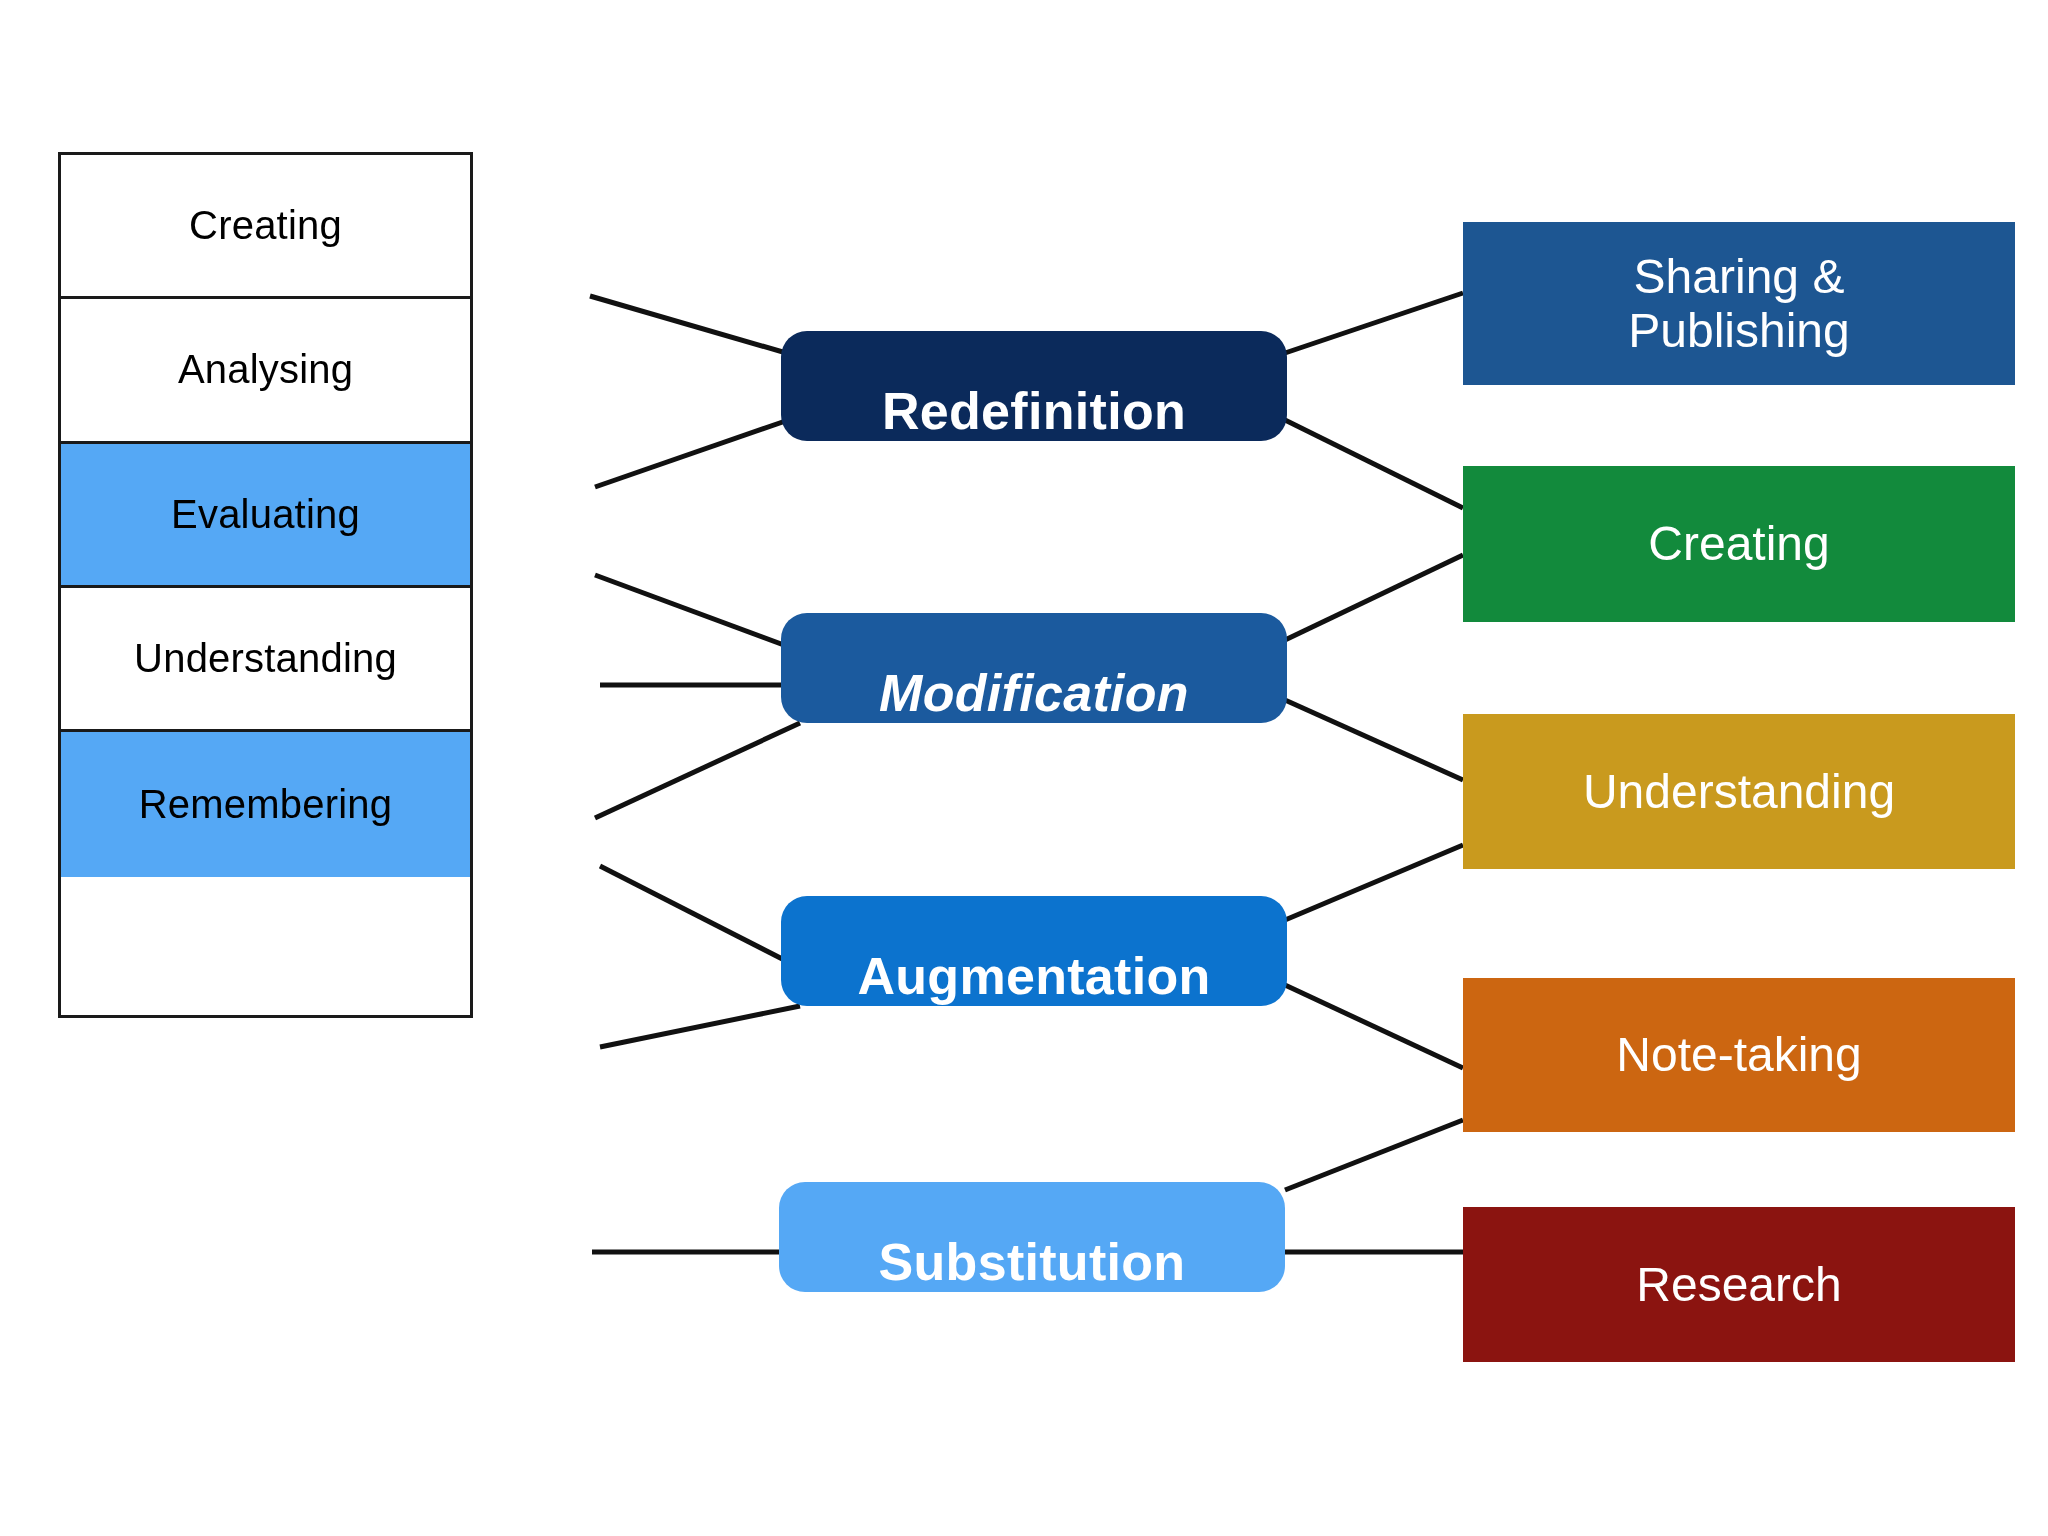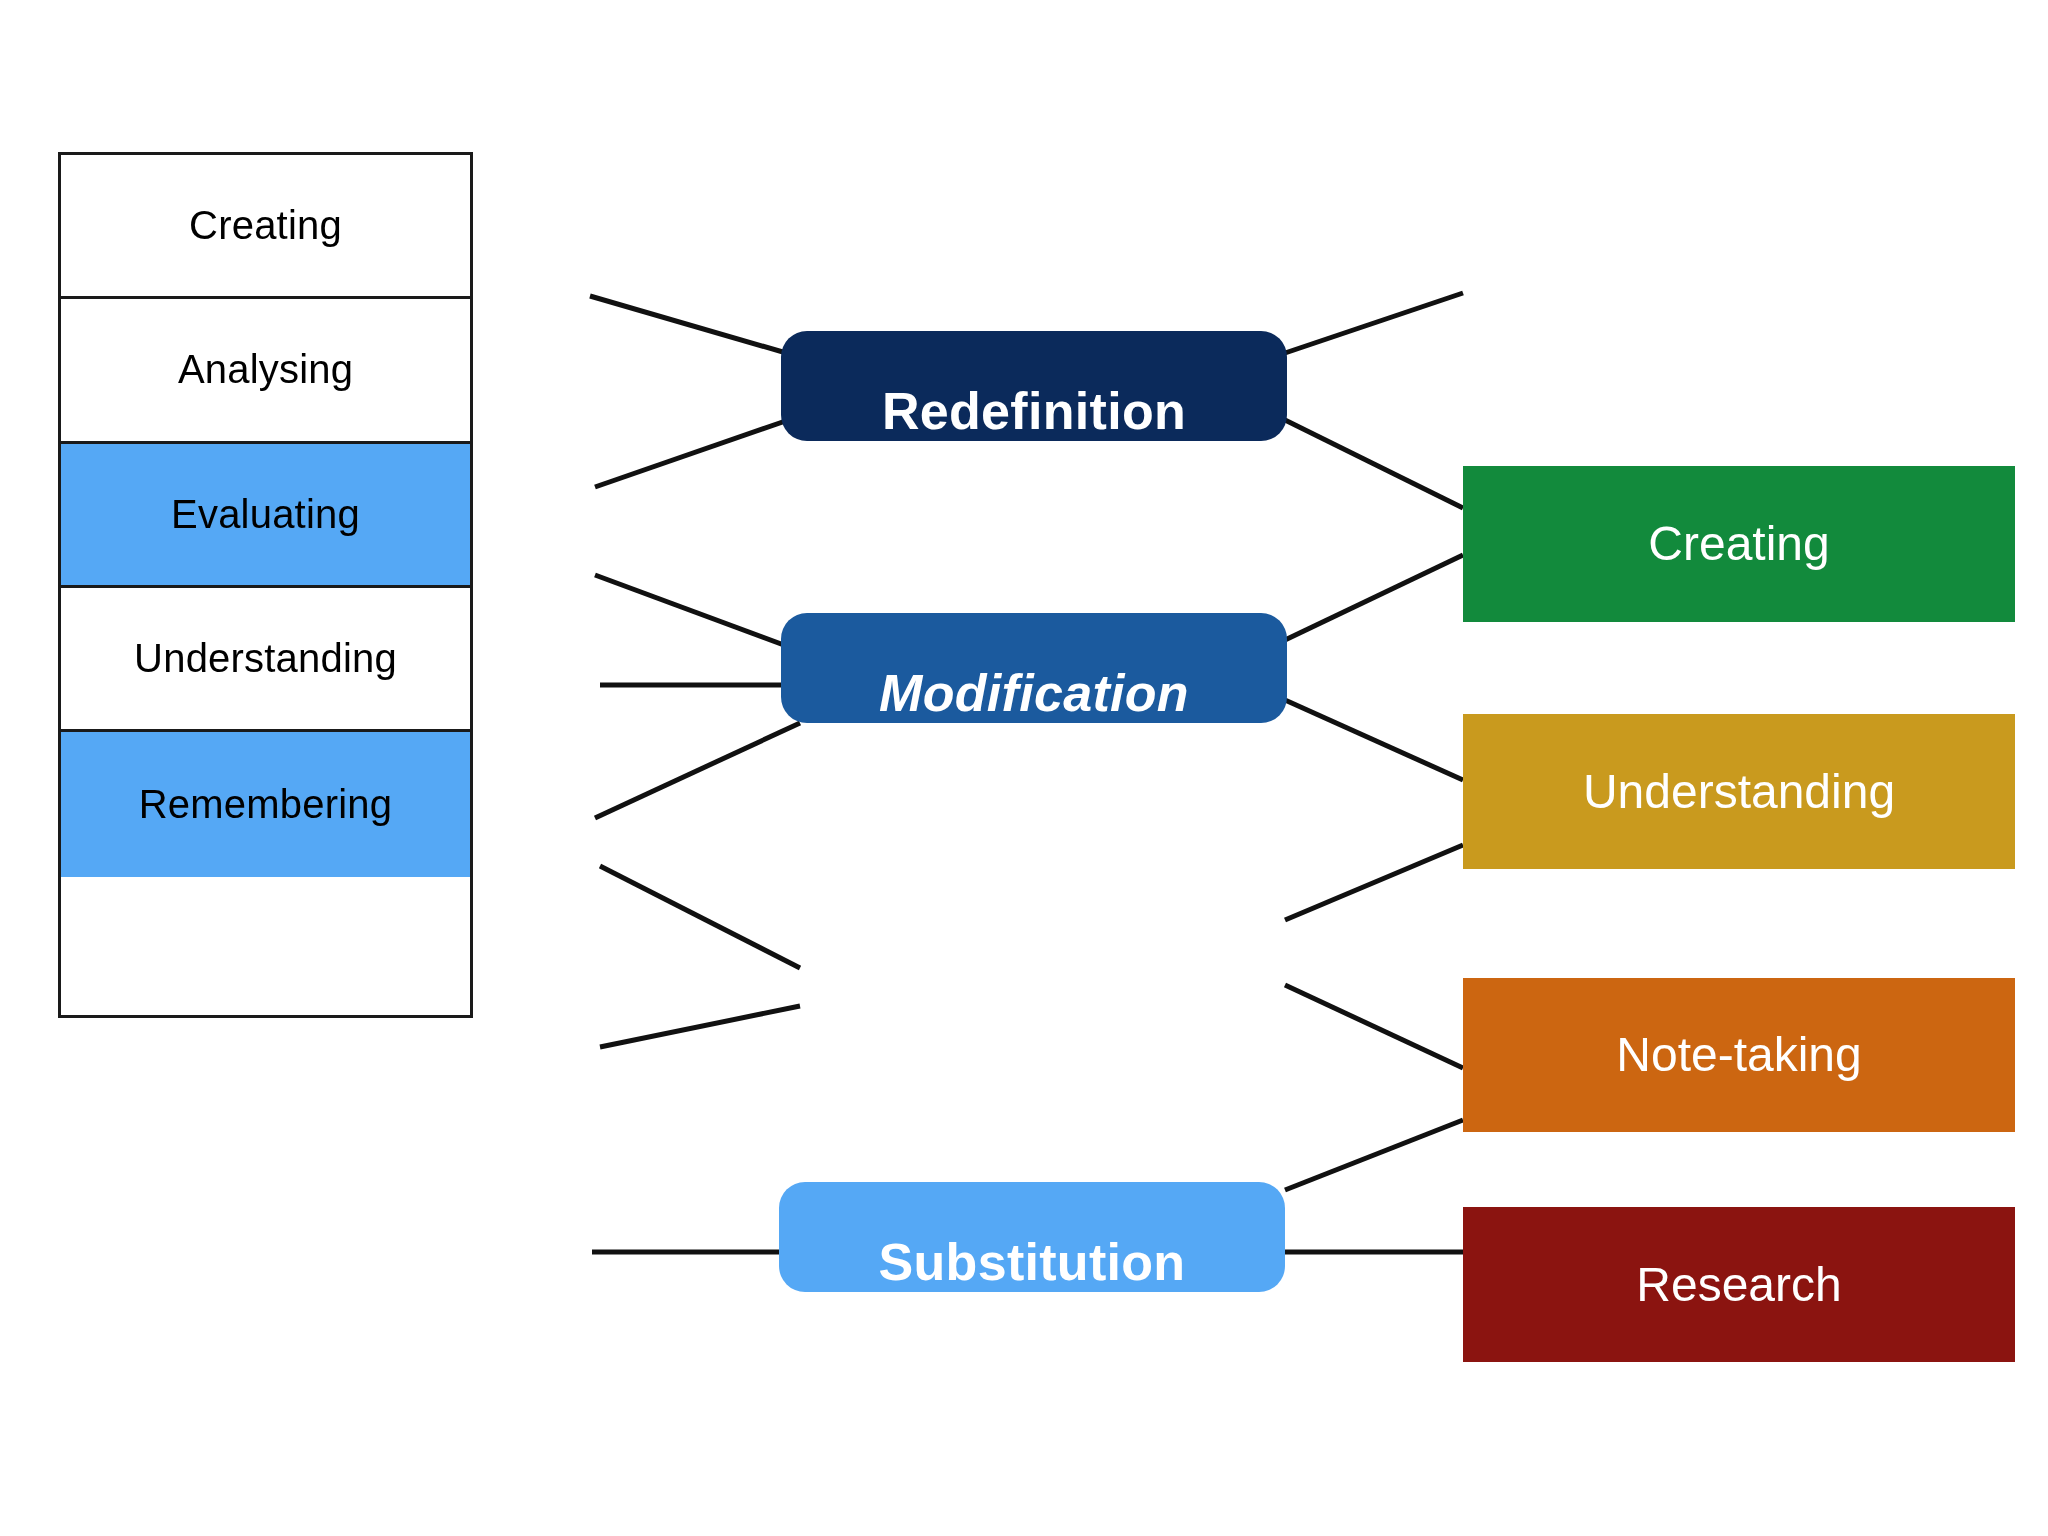--- a/index.html
+++ b/index.html
@@ -140,25 +140,34 @@
   </div>
 
   <div class="samr-box" style="left:781px; top:331px;  background:#0B2A5B;">
     <span>Redefinition</span>
   </div>
 
   <div class="samr-box" style="left:781px; top:613px;  background:#1B5A9E;font-style:italic;">
     <span>Modification</span>
   </div>
 
+  <div class="samr-box" style="left:781px; top:896px;  background:#0C73CE;">
+    <span>Augmentation</span>
+  </div>
 
   <div class="samr-box" style="left:779px; top:1182px; background:#55A8F5;">
     <span>Substitution</span>
   </div>
 
+  <div class="activity-box" style="top:222px; height:163px; background:#1D5692;">
+    <div>
+      <div>Sharing &amp;</div>
+      <div>Publishing</div>
+    </div>
+  </div>
 
   <div class="activity-box" style="top:466px; height:156px; background:#128A3C;">
     <span>Creating</span>
   </div>
 
   <div class="activity-box" style="top:714px; height:155px; background:#C99A1E;">
     <span>Understanding</span>
   </div>
 
   <div class="activity-box" style="top:962px; height:154px; background:#CC6611;margin-top:16px;">

